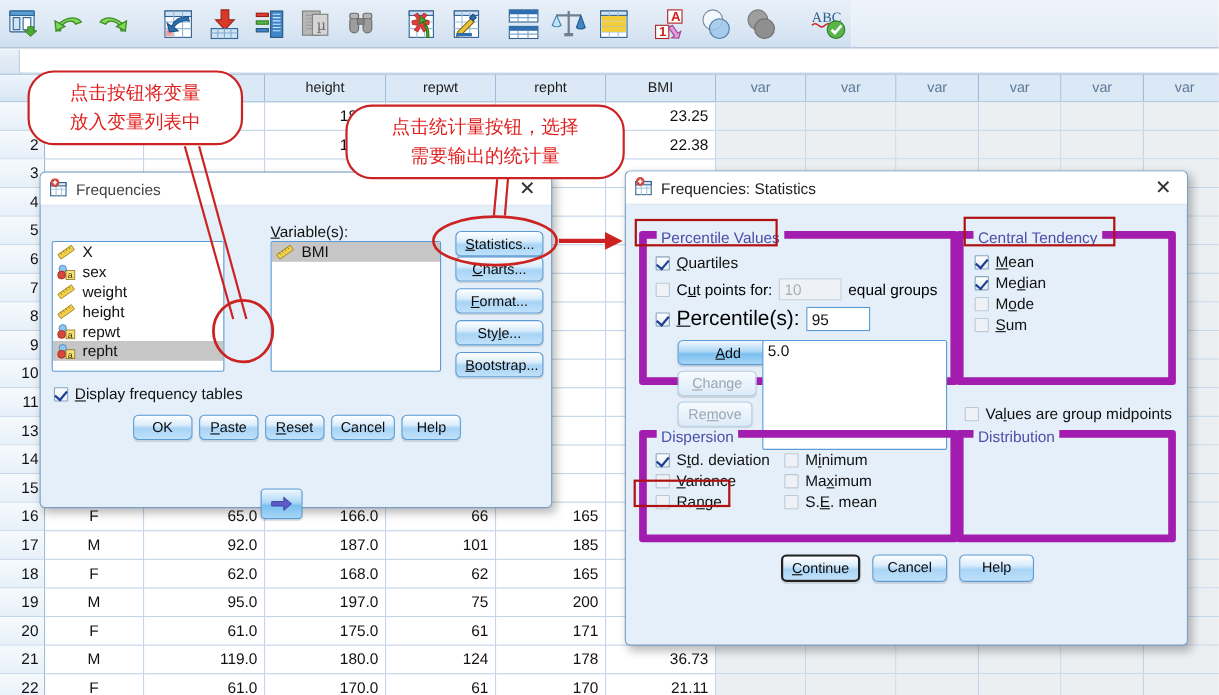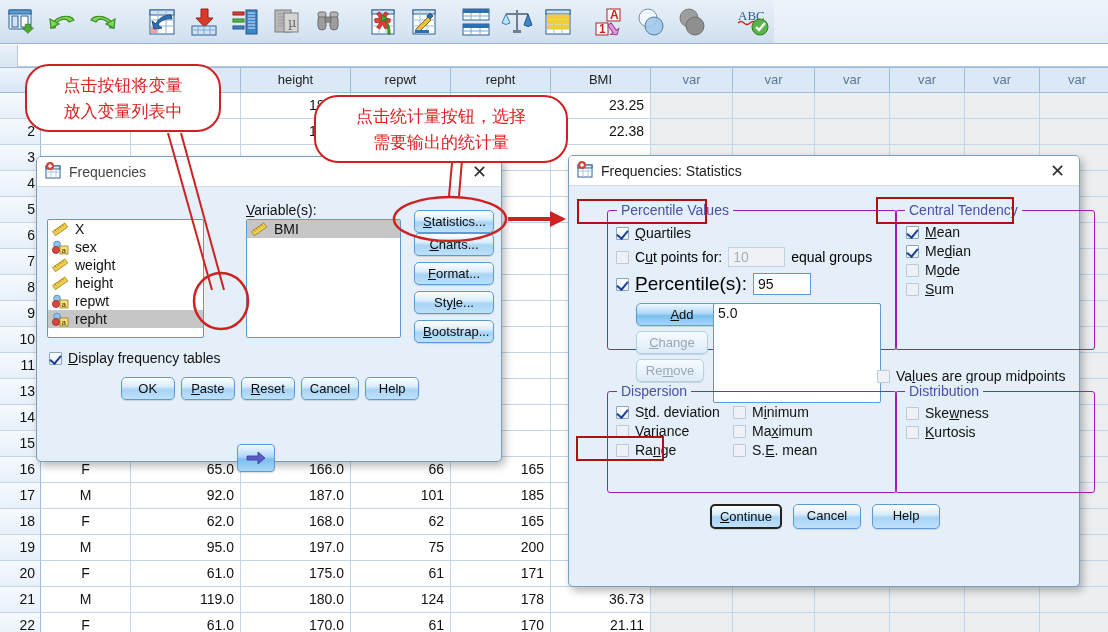--- a/index.html
+++ b/index.html
@@ -103,21 +103,21 @@
     background: linear-gradient(180deg,#f0f8ff 0%, #aed8f6 45%, #7bc0f0 56%, #a9d6f6 100%);
     font-weight: normal;
   }
   .spss-btn.default { border: 2px solid #222; }
   u.acc { text-decoration: underline; }
 
   .listbox { background:#fff; border:1px solid #5b9bd5; border-radius:2px; overflow:hidden; }
   .lb-item { font-size: 14px; padding: 1px 4px; display: flex; align-items: center; gap: 6px; color:#111; }
   .lb-item.sel { background:#c6c6c6; }
 
-  .grp { border: 1px solid #a21caf; border-radius: 3px; position: relative; margin-left: 26px; }
+  .grp { border: 7px solid #a21caf; border-radius: 3px; position: relative; }
   .grp > .lg {
     position: absolute; top: -9px; left: 9px; padding: 0 4px;
     background: #e4eff9; font-size: 14px; color: #4a4fa8;
   }
   .cb { font-size: 14px; color: #111; display: flex; align-items: center; gap: 6px; margin: 3px 0; }
   .box {
     width: 13px; height: 13px; flex: 0 0 13px; border: 1px solid #8ba6bf;
     background: linear-gradient(180deg,#fdfefe,#e6edf4); border-radius: 1px;
     position: relative;
   }
@@ -880,30 +880,20 @@
           </div>
           <div class="cb">
             <span class="box dim"></span>
             <span>S.<u class="acc">E</u>. mean</span>
           </div>
         </div>
   </div>
 
   <div class="grp" style="position:absolute; left:300px; top:235px; width:200px; height:102px;">
     <span class="lg">Distribution</span>
-    <div id="dist-items" style="position:absolute; left:10px; top:10px;">
-          <div class="cb">
-            <span class="box dim"></span>
-            <span>Ske<u class="acc">w</u>ness</span>
-          </div>
-          <div class="cb">
-            <span class="box dim"></span>
-            <span><u class="acc">K</u>urtosis</span>
-          </div>
-        </div>
   </div>
 
   <div id="stat-footer" style="position:absolute; left:0; top:348px; width:512px; display:flex; justify-content:center; gap:11px;">
         <div class="spss-btn default" style="min-width: 68px;"><u class="acc">C</u>ontinue</div>
         <div class="spss-btn" style="min-width: 68px;">Cancel</div>
         <div class="spss-btn" style="min-width: 68px;">Help</div>
       </div>
 </div>
 
 <svg class="ann-svg">

